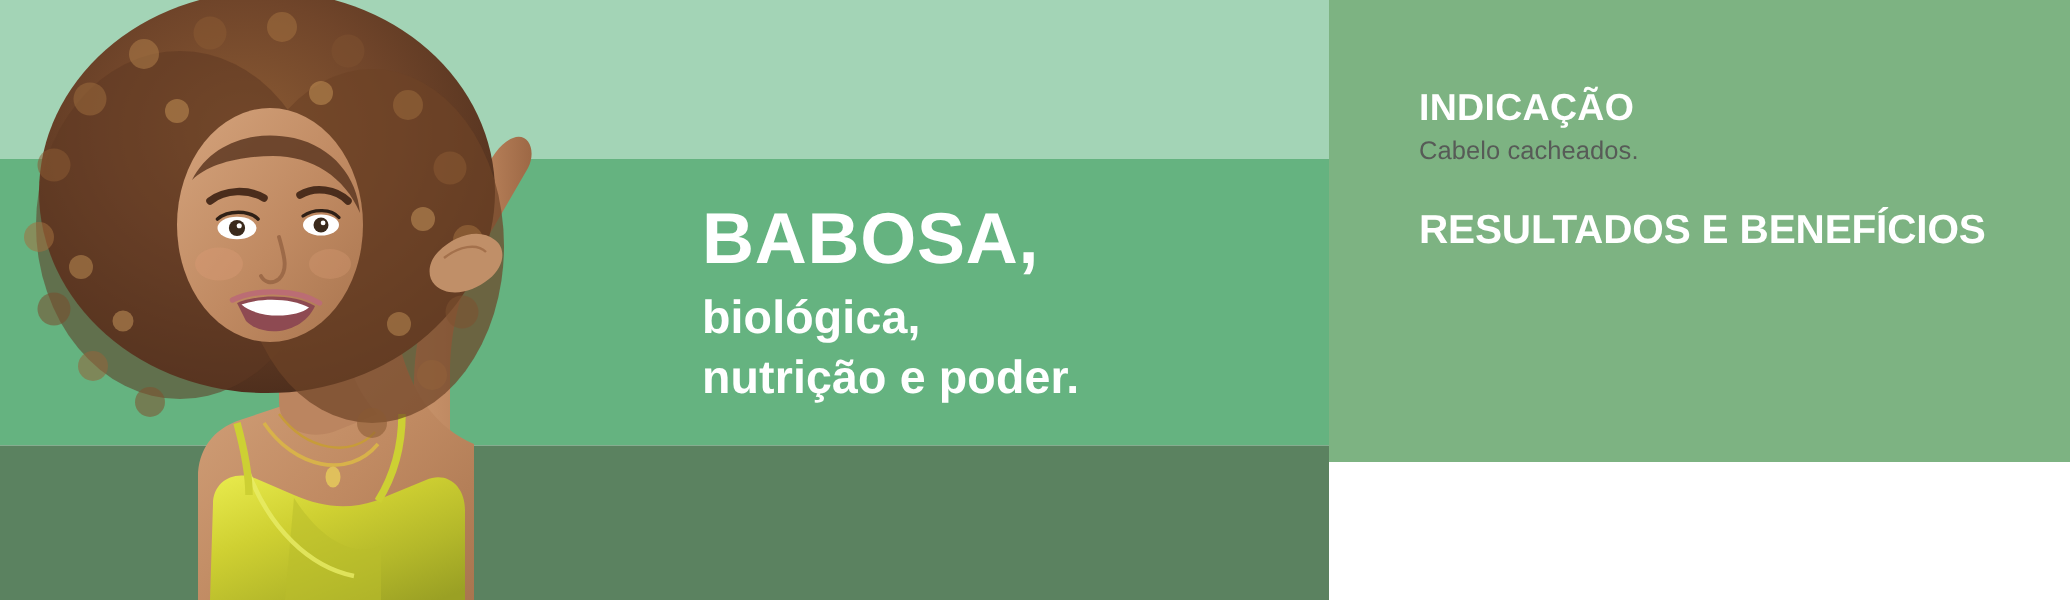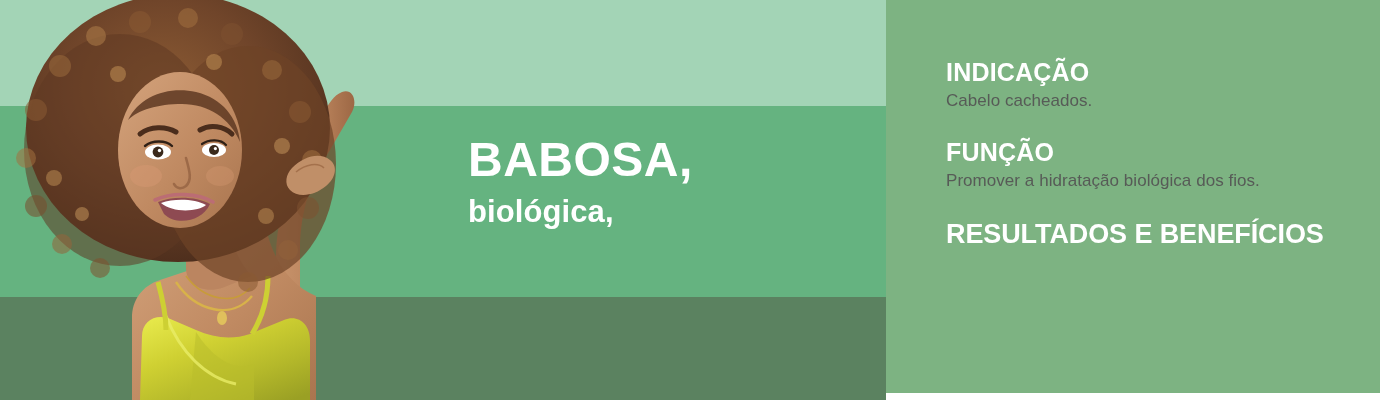--- a/index.html
+++ b/index.html
@@ -24,21 +24,21 @@
     width:886px;
   }
   .band-top    { top:0;     height:106px; background:#a3d4b6; }
   .band-mid    { top:106px; height:191px; background:#65b380; }
   .band-bottom { top:297px; height:103px; background:#5b8260; }
 
   
   .info-panel {
     position:absolute;
     top:0; left:886px;
-    width:494px; height:393px;
+    width:494px; height:308px;
     background:#7db382;
   }
 
   
   .headline {
     position:absolute;
     left:468px;
     top:136px;
     width:400px;
     color:#ffffff;
@@ -107,35 +107,32 @@
   <div class="band band-bottom"></div>
 
   <div class="info-panel">
     <div class="info-blocks">
 
       <div class="info-block">
         <div class="info-title t-small">INDICAÇÃO</div>
         <div class="info-body">Cabelo cacheados.</div>
       </div>
 
-      <div class="info-block">
-        <div class="info-title t-small">FUNÇÃO</div>
-        <div class="info-body">Promover a hidratação biológica dos fios.</div>
-      </div>
 
       <div class="info-block">
         <div class="info-title t-wide">RESULTADOS E BENEFÍCIOS</div>
       </div>
 
     </div>
   </div>
 
   <div class="headline">
     <span class="line-1">BABOSA,</span>
     <span class="line-2">biológica,</span>
+    <span class="line-3">nutrição e poder.</span>
   </div>
 
   <div class="model">
     <svg viewBox="0 0 380 400" xmlns="http://www.w3.org/2000/svg">
       <defs>
         <radialGradient id="hairGrad" cx="45%" cy="35%" r="68%">
           <stop offset="0%" stop-color="#8a5a33"></stop>
           <stop offset="48%" stop-color="#70452a"></stop>
           <stop offset="100%" stop-color="#4c2d1c"></stop>
         </radialGradient>

